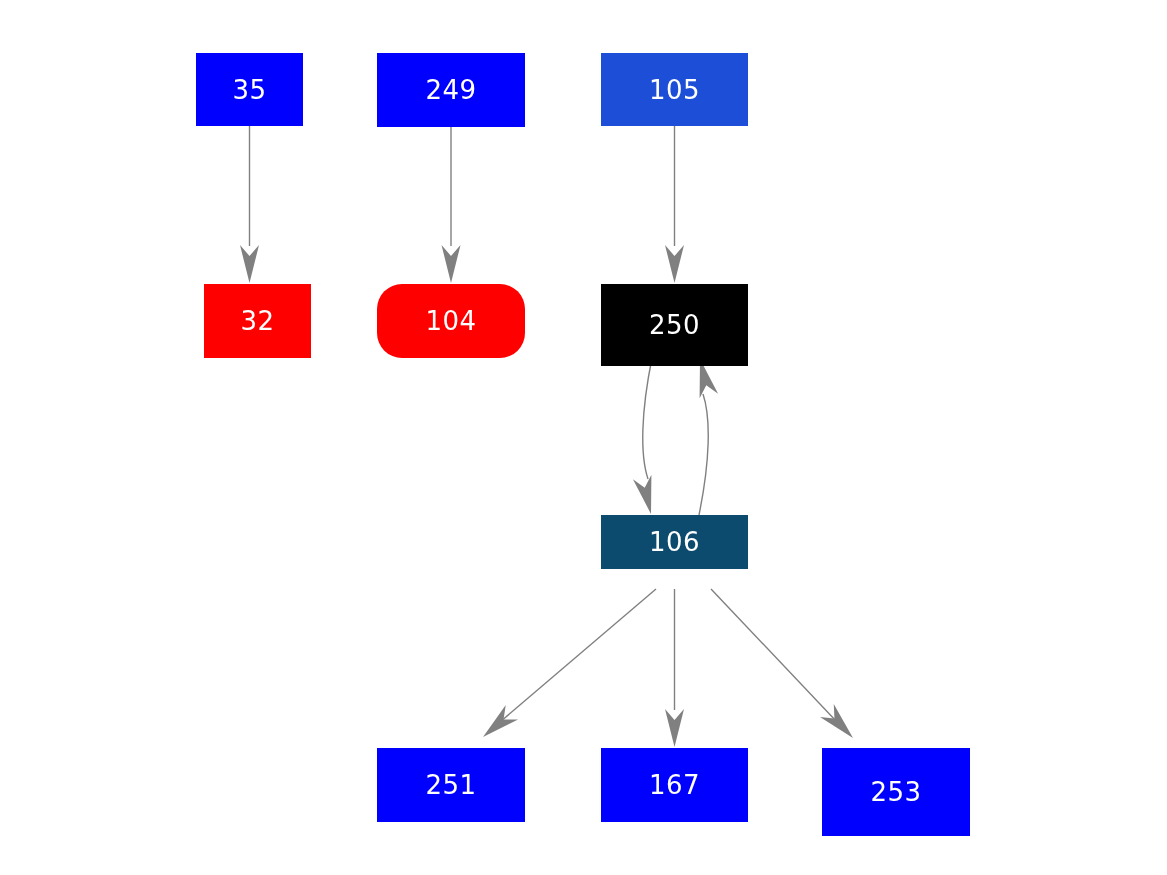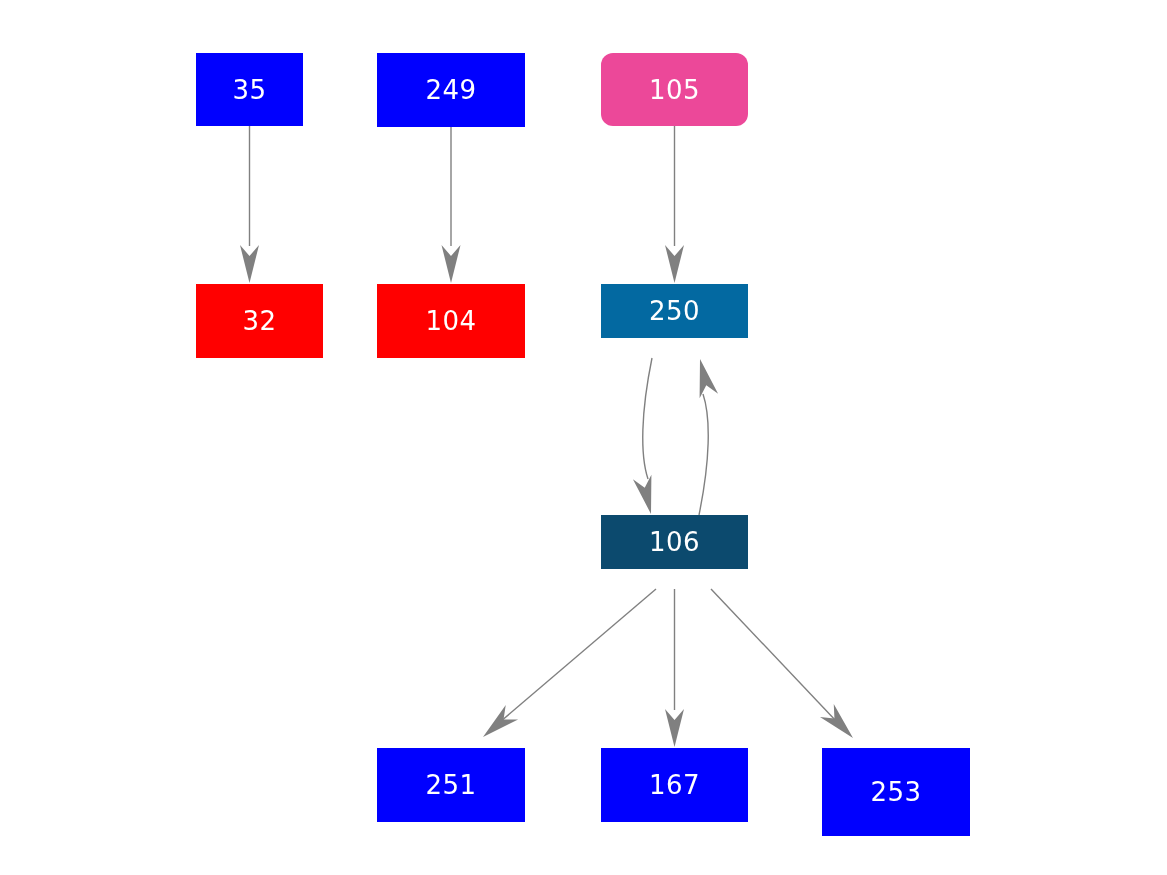--- a/index.html
+++ b/index.html
@@ -82,30 +82,30 @@
       </g>
   </svg>
 
   <div id="nodes-group">
       <div class="node" style="left: 196px; top: 53px; width: 107px; height: 73px; background: rgb(0, 0, 255);">
         <span class="node-label">35</span>
       </div>
       <div class="node" style="left: 377px; top: 53px; width: 148px; height: 74px; background: rgb(0, 0, 255);">
         <span class="node-label">249</span>
       </div>
-      <div class="node" style="left: 601px; top: 53px; width: 147px; height: 73px; background: #ec4899; border-radius: 12px;">
+      <div class="node" style="left: 601px; top: 53px; width: 147px; height: 73px; background: #1d4ed8;">
         <span class="node-label">105</span>
       </div>
-      <div class="node" style="left: 196px; top: 284px; width: 127px; height: 74px; background: rgb(255, 0, 0);">
+      <div class="node" style="left: 204px; top: 284px; width: 107px; height: 74px; background: rgb(255, 0, 0);">
         <span class="node-label">32</span>
       </div>
-      <div class="node" style="left: 377px; top: 284px; width: 148px; height: 74px; background: rgb(255, 0, 0);">
+      <div class="node" style="left: 377px; top: 284px; width: 148px; height: 74px; background: rgb(255, 0, 0); border-radius: 25px;">
         <span class="node-label">104</span>
       </div>
-      <div class="node" style="left: 601px; top: 284px; width: 147px; height: 54px; background: #0369a1; justify-content: center;">
+      <div class="node" style="left: 601px; top: 284px; width: 147px; height: 82px; background: #000000; justify-content: center;">
         <span class="node-label">250</span>
       </div>
       <div class="node" style="left: 601px; top: 515px; width: 147px; height: 54px; background: #0c4a6e;">
         <span class="node-label">106</span>
       </div>
       <div class="node" style="left: 377px; top: 748px; width: 148px; height: 74px; background: rgb(0, 0, 255);">
         <span class="node-label">251</span>
       </div>
       <div class="node" style="left: 601px; top: 748px; width: 147px; height: 74px; background: rgb(0, 0, 255);">
         <span class="node-label">167</span>

